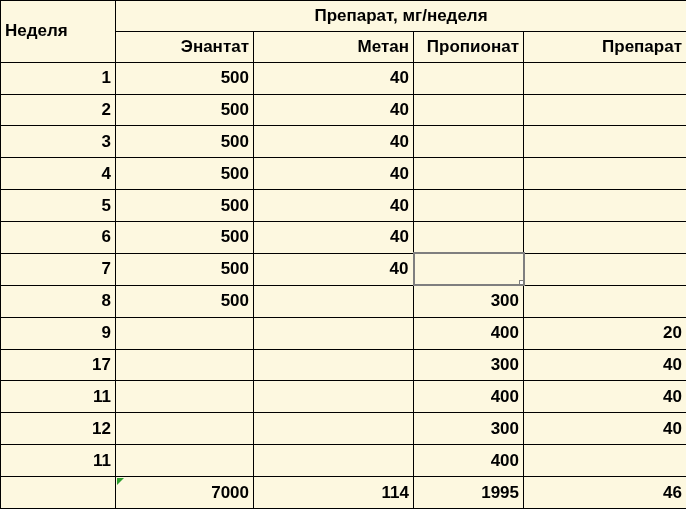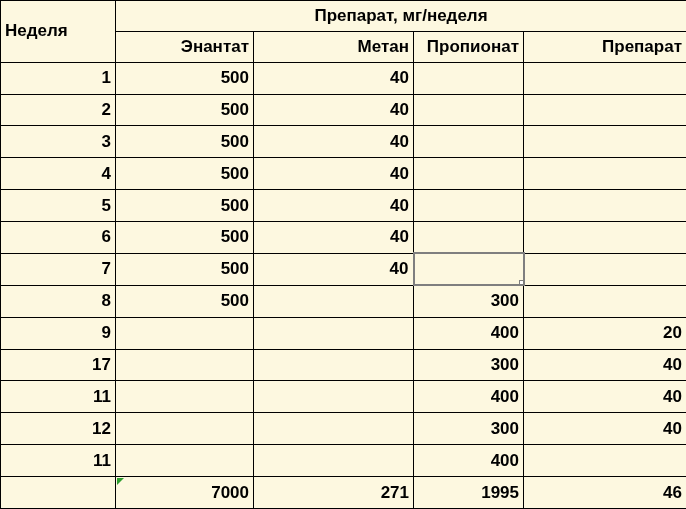--- a/index.html
+++ b/index.html
@@ -221,19 +221,19 @@
         <td class="num">11</td>
         <td class="num empty"></td>
         <td class="num empty"></td>
         <td class="num">400</td>
         <td class="num empty"></td>
       </tr>
 
       <tr class="total-row">
         <td class="total-blank"></td>
         <td class="num marker">7000</td>
-        <td class="num">271</td>
+        <td class="num">114</td>
         <td class="num">1995</td>
         <td class="num">46</td>
       </tr>
     </tbody>
   </table>
 </div>
 
 </body></html>

